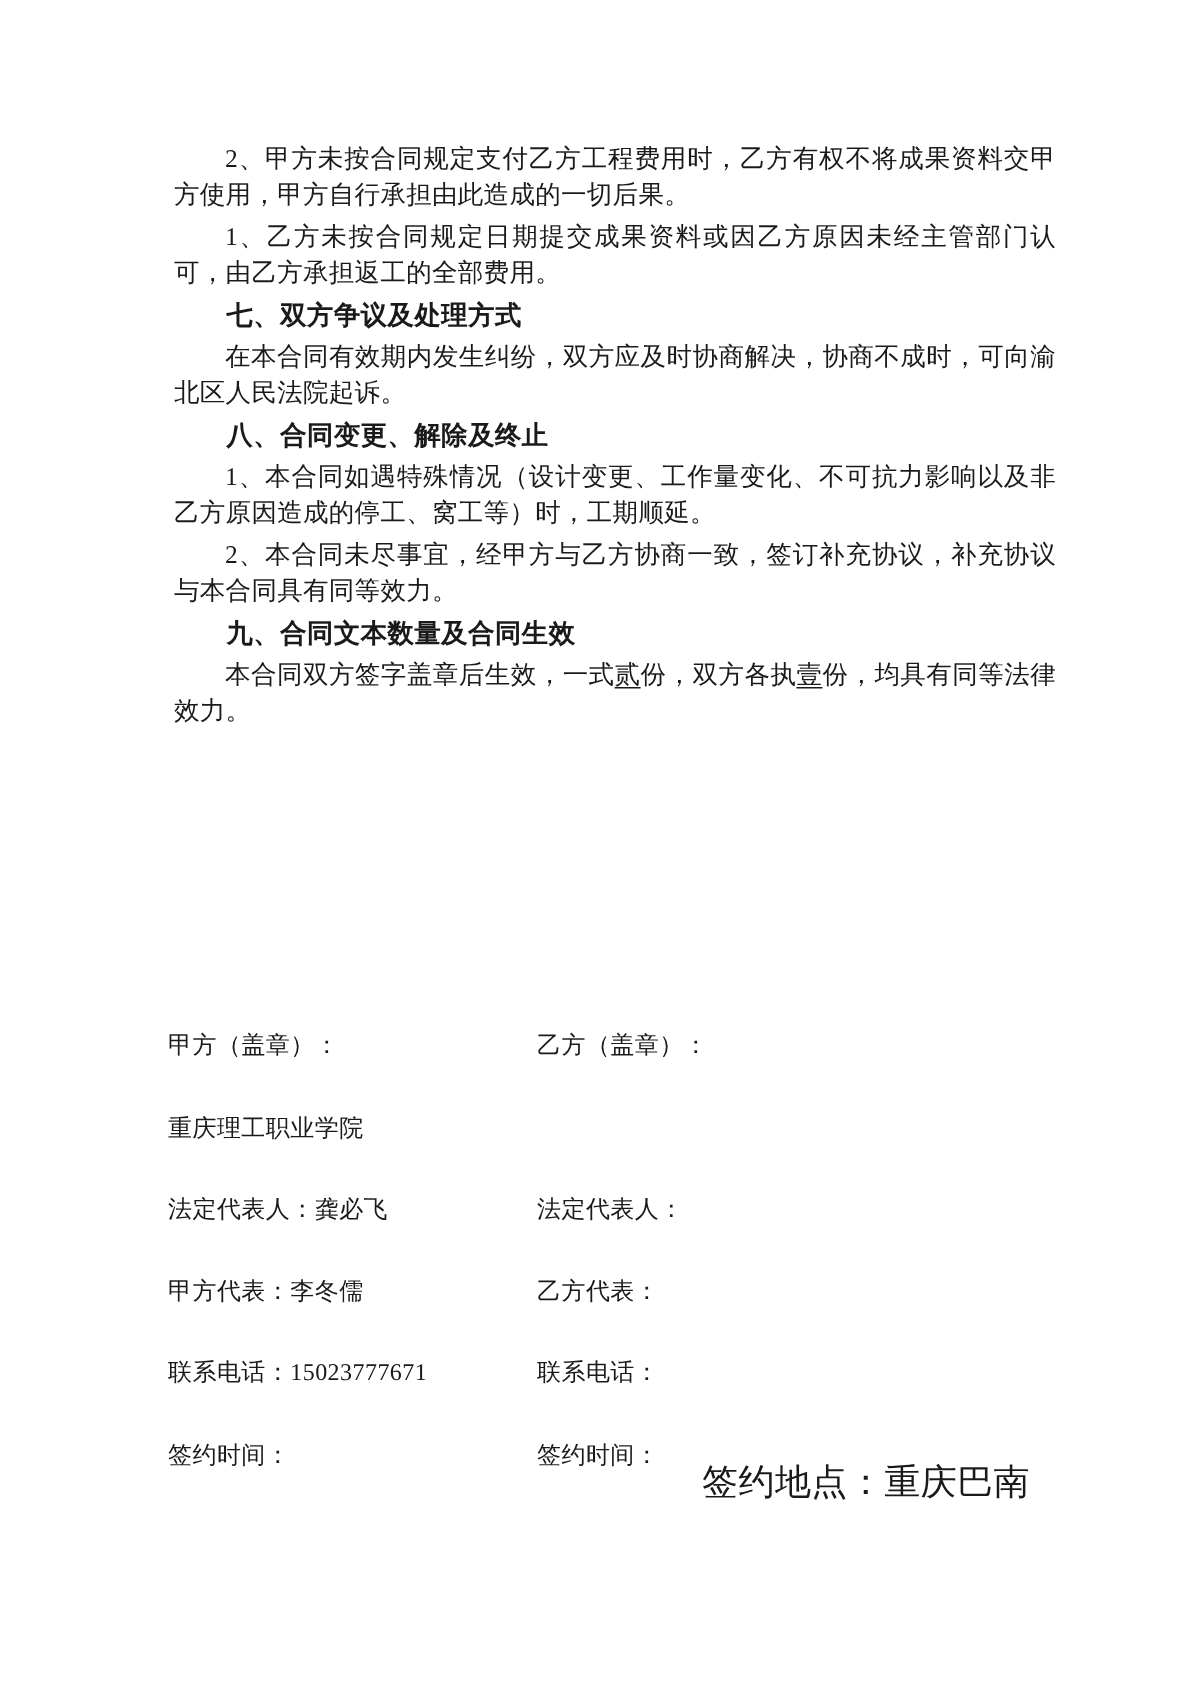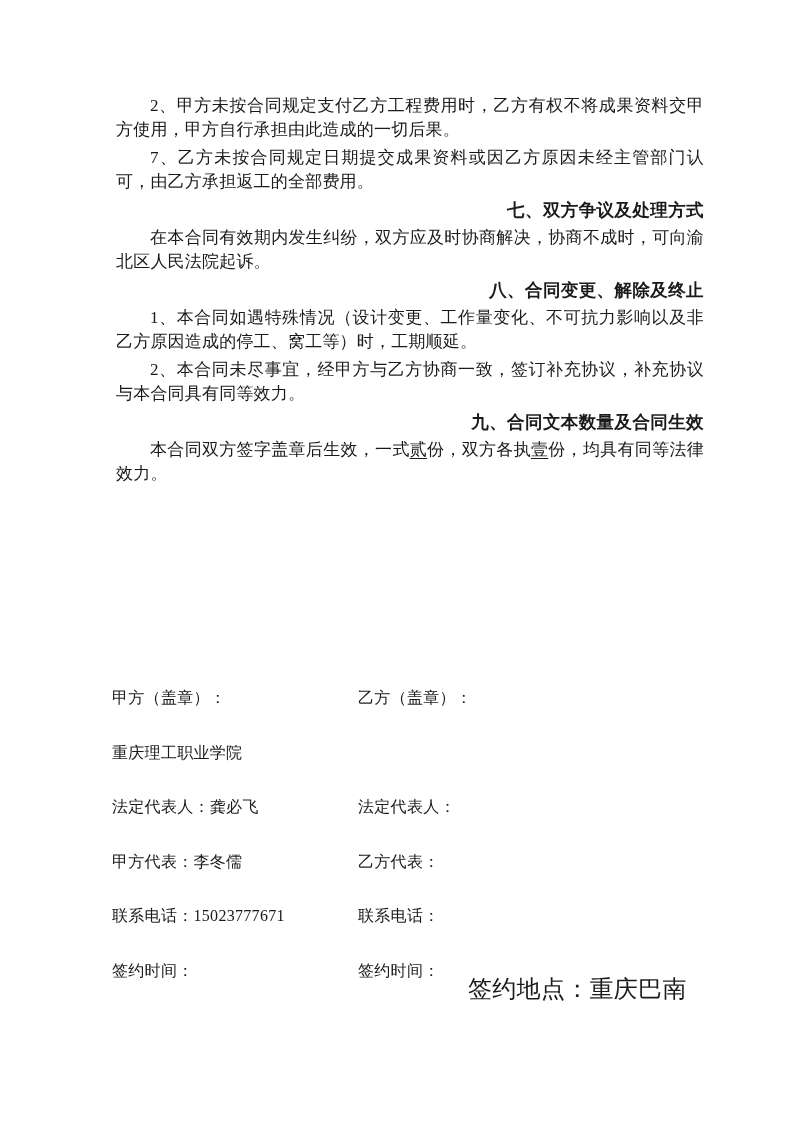--- a/index.html
+++ b/index.html
@@ -25,21 +25,21 @@
     line-height: 24px;
     text-indent: 2em;
     text-align: justify;
     font-weight: 400;
     letter-spacing: 0.2px;
   }
   .heading {
     font-family: "Liberation Sans", "DejaVu Sans", sans-serif;
     font-weight: 700;
     font-size: 17.5px;
-    text-align: right;
+    text-align: left;
     letter-spacing: 0.4px;
   }
   .u { text-decoration: underline; text-underline-offset: 3px; }
   .sig-block {
     position: absolute;
     left: 112px;
     top: 687px;
     width: 596px;
     font-size: 16px;
   }
@@ -55,21 +55,21 @@
     letter-spacing: 0.3px;
   }
 </style>
 </head>
 <body>
 
 <div class="page">
 
   <div class="content">
     <p class="para">2、甲方未按合同规定支付乙方工程费用时，乙方有权不将成果资料交甲方使用，甲方自行承担由此造成的一切后果。</p>
-    <p class="para">7、乙方未按合同规定日期提交成果资料或因乙方原因未经主管部门认可，由乙方承担返工的全部费用。</p>
+    <p class="para">1、乙方未按合同规定日期提交成果资料或因乙方原因未经主管部门认可，由乙方承担返工的全部费用。</p>
     <p class="para heading">七、双方争议及处理方式</p>
     <p class="para">在本合同有效期内发生纠纷，双方应及时协商解决，协商不成时，可向渝北区人民法院起诉。</p>
     <p class="para heading">八、合同变更、解除及终止</p>
     <p class="para">1、本合同如遇特殊情况（设计变更、工作量变化、不可抗力影响以及非乙方原因造成的停工、窝工等）时，工期顺延。</p>
     <p class="para">2、本合同未尽事宜，经甲方与乙方协商一致，签订补充协议，补充协议与本合同具有同等效力。</p>
     <p class="para heading">九、合同文本数量及合同生效</p>
     <p class="para"><span>本合同双方签字盖章后生效，一式</span><span class="u">贰</span><span>份，双方各执</span><span class="u">壹</span><span>份，均具有同等法律效力。</span></p>
   </div>
 
   <div class="sig-block">

